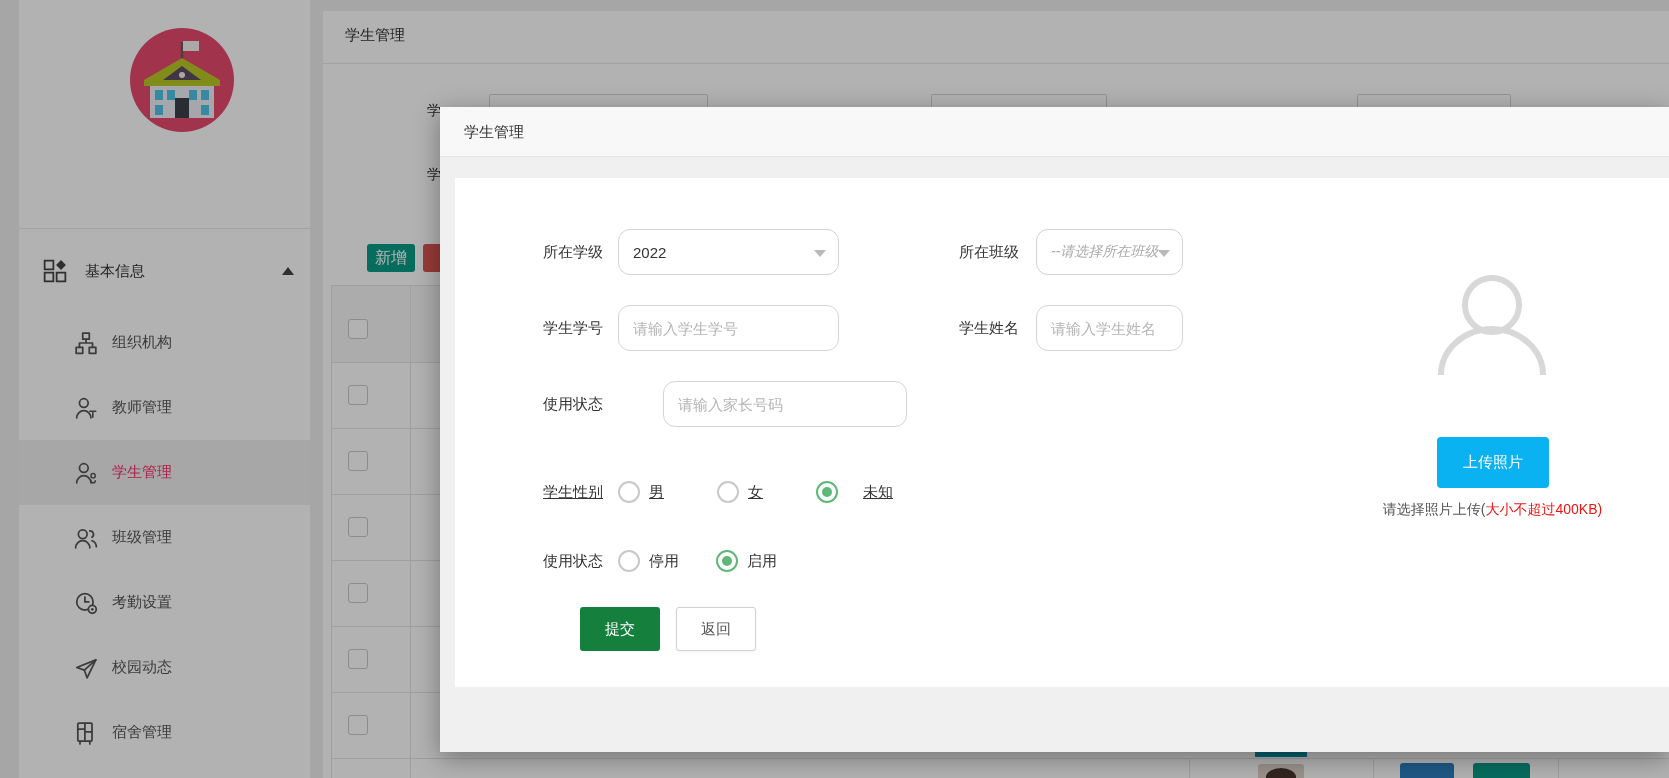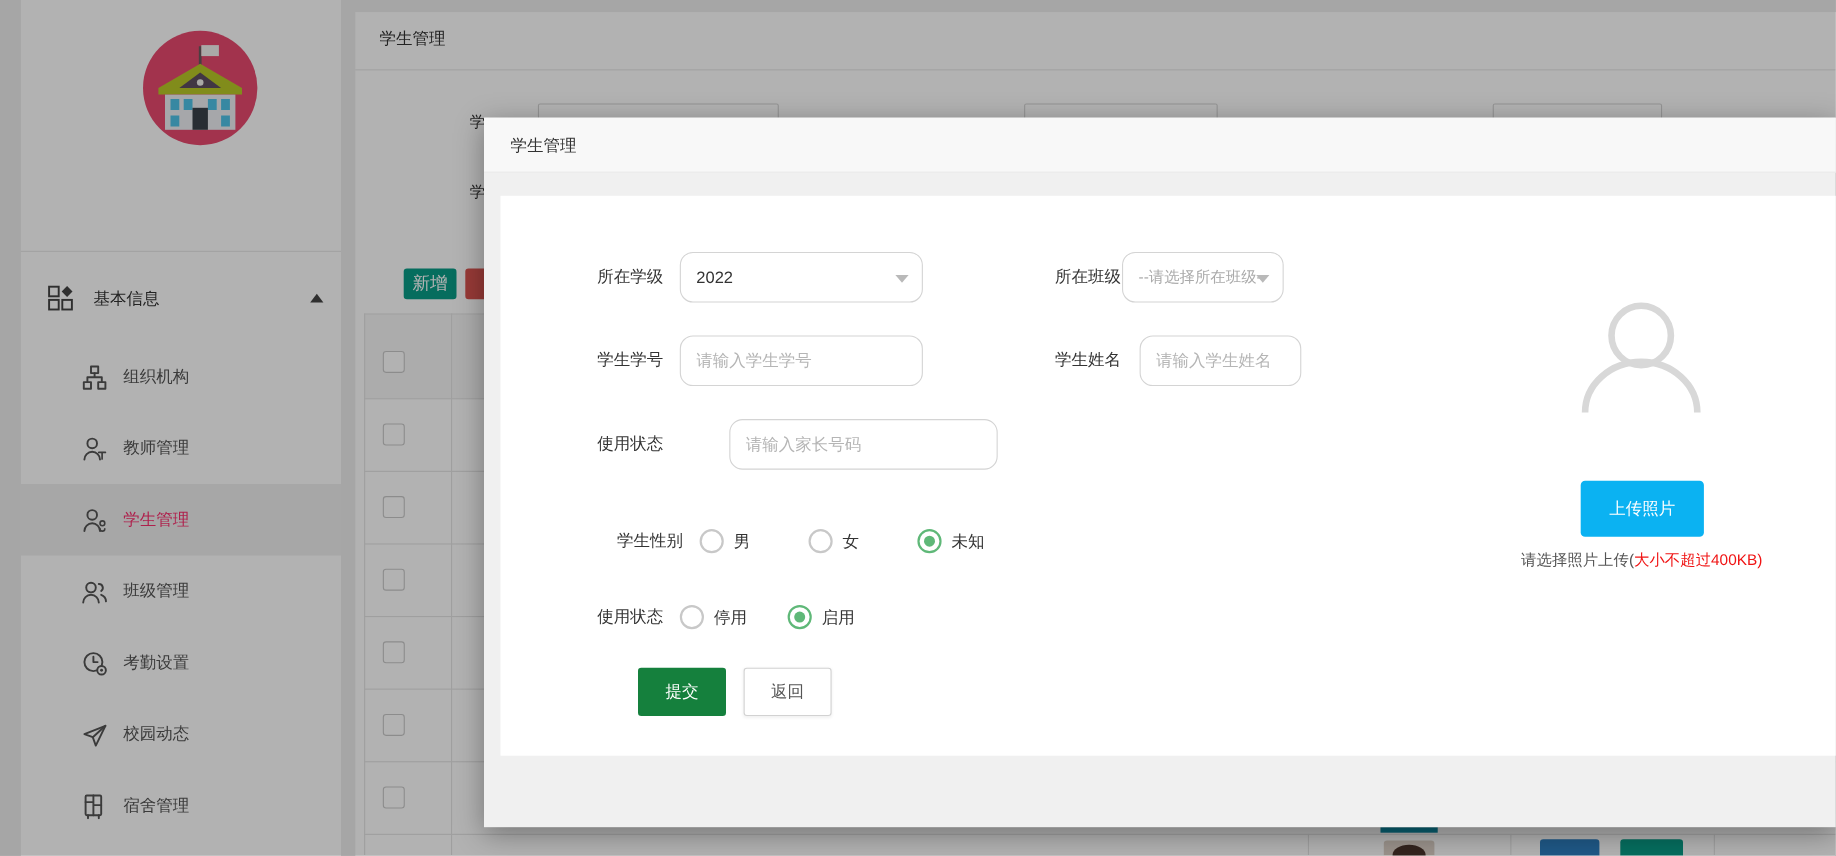--- a/index.html
+++ b/index.html
@@ -209,21 +209,21 @@
     <div class="abs" id="modal-title">学生管理</div>
     <div class="abs" id="modal-card"></div>
 
     <div class="abs f-row" style="left:23px;top:122px;">
       <span class="f-lbl">所在学级</span>
       <div class="sel" style="width:221px;margin-left:15px;">
         <span class="val">2022</span>
         <span class="arr"></span>
       </div>
       <span class="f-lbl" style="margin-left:40px;">所在班级</span>
-      <div class="sel" style="width:147px;margin-left:1px;">
+      <div class="sel" style="width:147px;margin-left:17px;font-style:italic;">
         <span class="ph">--请选择所在班级--</span>
         <span class="arr"></span>
       </div>
     </div>
 
     <div class="abs f-row" style="left:23px;top:198px;">
       <span class="f-lbl">学生学号</span>
       <span style="width:221px;margin-left:15px;display:inline-block;">
         <input class="inp" placeholder="请输入学生学号" style="">
       </span>
@@ -233,31 +233,31 @@
       </span>
     </div>
 
     <div class="abs f-row" style="left:23px;top:274px;">
       <span class="f-lbl">使用状态</span>
       <span style="width:244px;margin-left:15px;display:inline-block;padding-left:45px;">
         <input class="inp" placeholder="请输入家长号码" style="">
       </span>
     </div>
 
-    <div class="abs f-row" style="left:41px;top:362px;">
+    <div class="abs f-row" style="left:23px;top:362px;text-decoration:underline;">
       <span class="f-lbl">学生性别</span>
       <label class="radio" style="margin-left:15px;">
         <span class="rc"></span>
         <span>男</span>
       </label>
       <label class="radio" style="margin-left:53px;">
         <span class="rc"></span>
         <span>女</span>
       </label>
-      <label class="radio sel-on" style="margin-left:53px;">
+      <label class="radio sel-on" style="margin-left:53px;gap:16px;">
         <span class="rc"></span>
         <span>未知</span>
       </label>
     </div>
 
     <div class="abs f-row" style="left:23px;top:431px;">
       <span class="f-lbl">使用状态</span>
       <label class="radio" style="margin-left:15px;">
         <span class="rc"></span>
         <span>停用</span>

